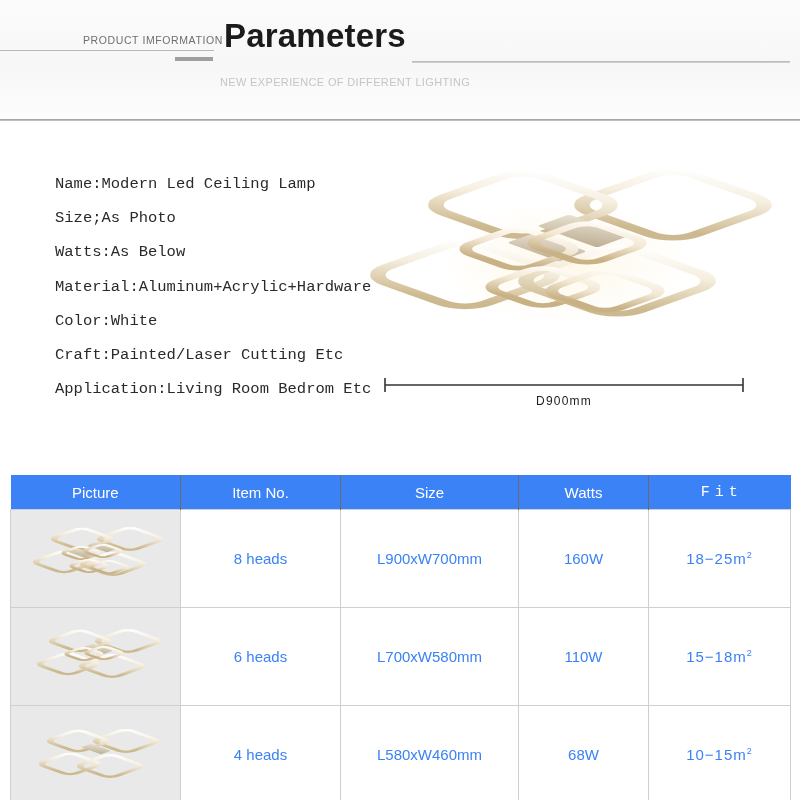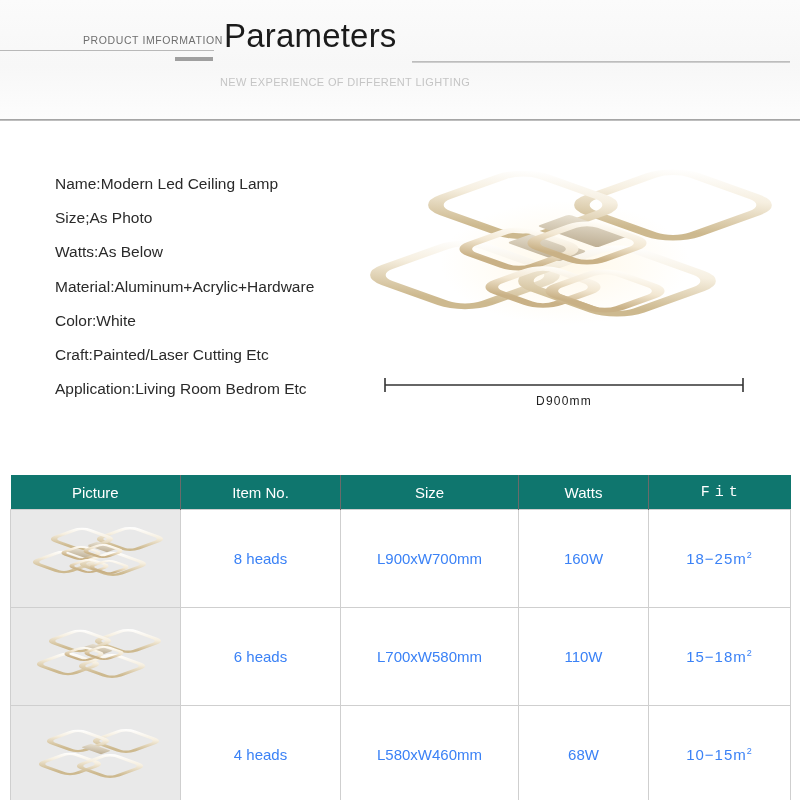--- a/index.html
+++ b/index.html
@@ -56,21 +56,21 @@
     width: 38px;
     height: 4px;
     background: #9f9f9f;
   }
 
   .main-title {
     position: absolute;
     left: 224px;
     top: 17px;
     font-size: 33px;
-    font-weight: normal;
+    font-weight: bold;
     color: #1b1b1b;
     letter-spacing: 0.2px;
     font-family: "Liberation Sans", sans-serif;
     white-space: nowrap;
   }
   .title-rule {
     position: absolute;
     left: 412px;
     top: 61px;
     width: 378px;
@@ -93,21 +93,21 @@
     position: absolute;
     left: 55px;
     top: 167px;
     width: 330px;
   }
   .spec-line {
     font-size: 15.5px;
     color: #2a2a2a;
     line-height: 34.2px;
     white-space: nowrap;
-    font-family: Liberation Sans, sans-serif;
+    font-family: Liberation Mono, monospace;
   }
 
   
   .product-area {
     position: absolute;
     left: 360px;
     top: 145px;
     width: 420px;
     height: 280px;
   }
@@ -135,21 +135,21 @@
   
   .spec-table {
     position: absolute;
     left: 10px;
     top: 475px;
     width: 780px;
     border-collapse: collapse;
     table-layout: fixed;
   }
   .spec-table th {
-    background: #0f766e;
+    background: #3b82f6;
     color: #ffffff;
     height: 32px;
     font-size: 15px;
     font-weight: normal;
     border-right: 1px solid #6a6a6a;
     font-family: "Liberation Sans", sans-serif;
   }
   .spec-table th:last-child { border-right: none; }
   .spec-table th.fit-head {
     font-family: "Liberation Mono", monospace;

